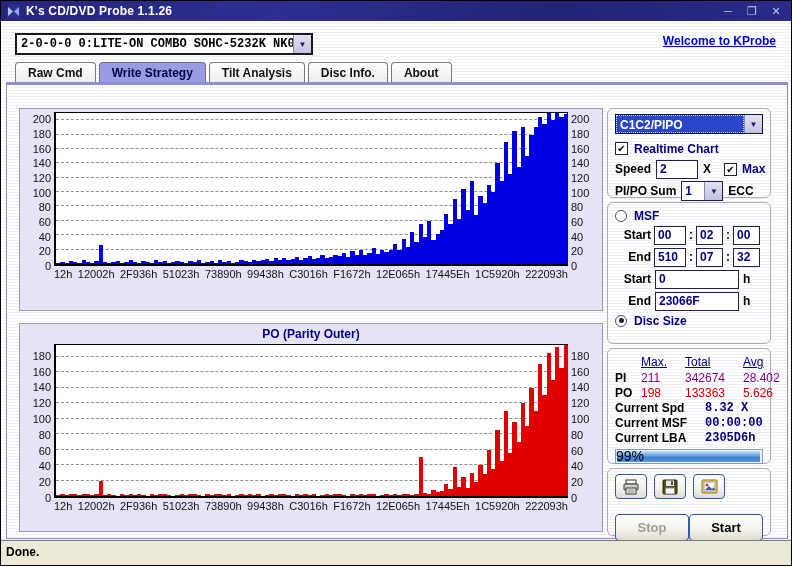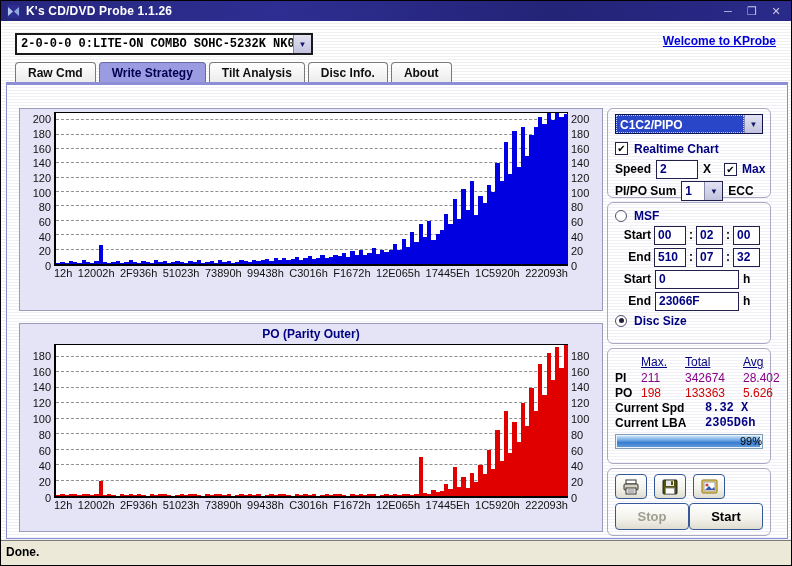--- a/index.html
+++ b/index.html
@@ -75,21 +75,21 @@
   .ylab.right .ytick { left:3px; }
   .plot {
     position:relative; flex:1; background:#fff;
     border:1px solid #000; border-left-width:2px; border-bottom-width:2px;
   }
   .gridline { position:absolute; left:0; right:0; border-top:1px dashed #8F8F8F; height:0; }
   .bars { position:absolute; left:0; right:0; top:0; bottom:0; display:flex; align-items:flex-end; }
   .bars .bar { flex:1 1 0; min-width:0; }
   .xrow { display:flex; height:15px; }
   .xrow .xspacer { width:28px; }
-  .xlabels { flex:1; display:flex; justify-content:space-between; font-size:11px; color:#111; line-height:14px; white-space:nowrap; }
+  .xlabels { flex:1; display:flex; justify-content:space-between; font-size:11px; color:#111; line-height:14px; white-space:nowrap;align-items:center; }
   
   .gbox {
     position:absolute; left:600px; width:164px;
     border:1px solid #A9A9C2; border-radius:6px; padding:5px 7px;
     font-size:12px;
   }
   #gbox-mode    { top:23px;  height:90px; }
   #gbox-range   { top:117px; height:142px; }
   #gbox-stats   { top:263px; height:116px; }
   #gbox-actions { top:383px; height:68px; }
@@ -127,31 +127,31 @@
   .cur-row { display:grid; grid-template-columns:90px 1fr; margin-top:1px; }
   .cur-val { color:#000080; font-weight:bold;font-family:Liberation Mono, monospace; }
   .progress {
     margin-top:4px; height:15px; border:1px solid #7F9DB9; background:#EAF2FA; position:relative;
   }
   .progress .fill {
     position:absolute; left:1px; top:1px; bottom:1px;
     background:linear-gradient(180deg,#C4E0F8 0%,#6CA6E4 40%,#3A7CD0 60%,#5E9ADC 100%);
   }
   .progress .ptext {
-    position:absolute; inset:0; text-align:right; font-size:11px; color:#000; line-height:13px;
+    position:absolute; inset:0; text-align:left; font-size:14px; color:#000; line-height:13px;
   }
   
   .xpbtn {
     border:1px solid #35589A; border-radius:4px;
     background:linear-gradient(180deg,#FFFFFF 0%,#F2F1EA 60%,#DFDDD0 100%);
     display:flex; align-items:center; justify-content:center; cursor:pointer;
   }
   .iconbtn { width:32px; height:25px; }
   .iconrow { display:flex; gap:7px; }
-  .bigbtns { display:flex; justify-content:center; margin-top:4px; }
+  .bigbtns { display:flex; justify-content:center; margin-top:15px; }
   .bigbtn { width:74px; height:27px; font-size:13px; font-weight:bold; color:#000; }
   .bigbtn.disabled { color:#9E9E90; cursor:default; }
   
   .statusbar {
     position:absolute; left:0; right:0; bottom:0; height:25px;
     background:#ECE9D8; border-top:1px solid #7A7A7A;
     font-size:12px; font-weight:bold; color:#000; padding:4px 5px;
   }
 </style>
 </head>
@@ -652,20 +652,24 @@
         <span class="lbl-blk">PO</span>
         <span class="po-val">198</span>
         <span class="po-val">133363</span>
         <span class="po-val">5.626</span>
       </div>
       <div class="cur-row">
         <span class="lbl-blk">Current Spd</span>
         <span class="cur-val">8.32  X</span>
       </div>
       <div class="cur-row">
+        <span class="lbl-blk">Current MSF</span>
+        <span class="cur-val">00:00:00</span>
+      </div>
+      <div class="cur-row">
         <span class="lbl-blk">Current LBA</span>
         <span class="cur-val">2305D6h</span>
       </div>
       <div class="progress">
         <div class="fill" id="progress-fill" style="width: calc(99% - 2px);"></div>
         <div class="ptext">99%</div>
       </div>
     </div>
 
     <div class="gbox" id="gbox-actions">

